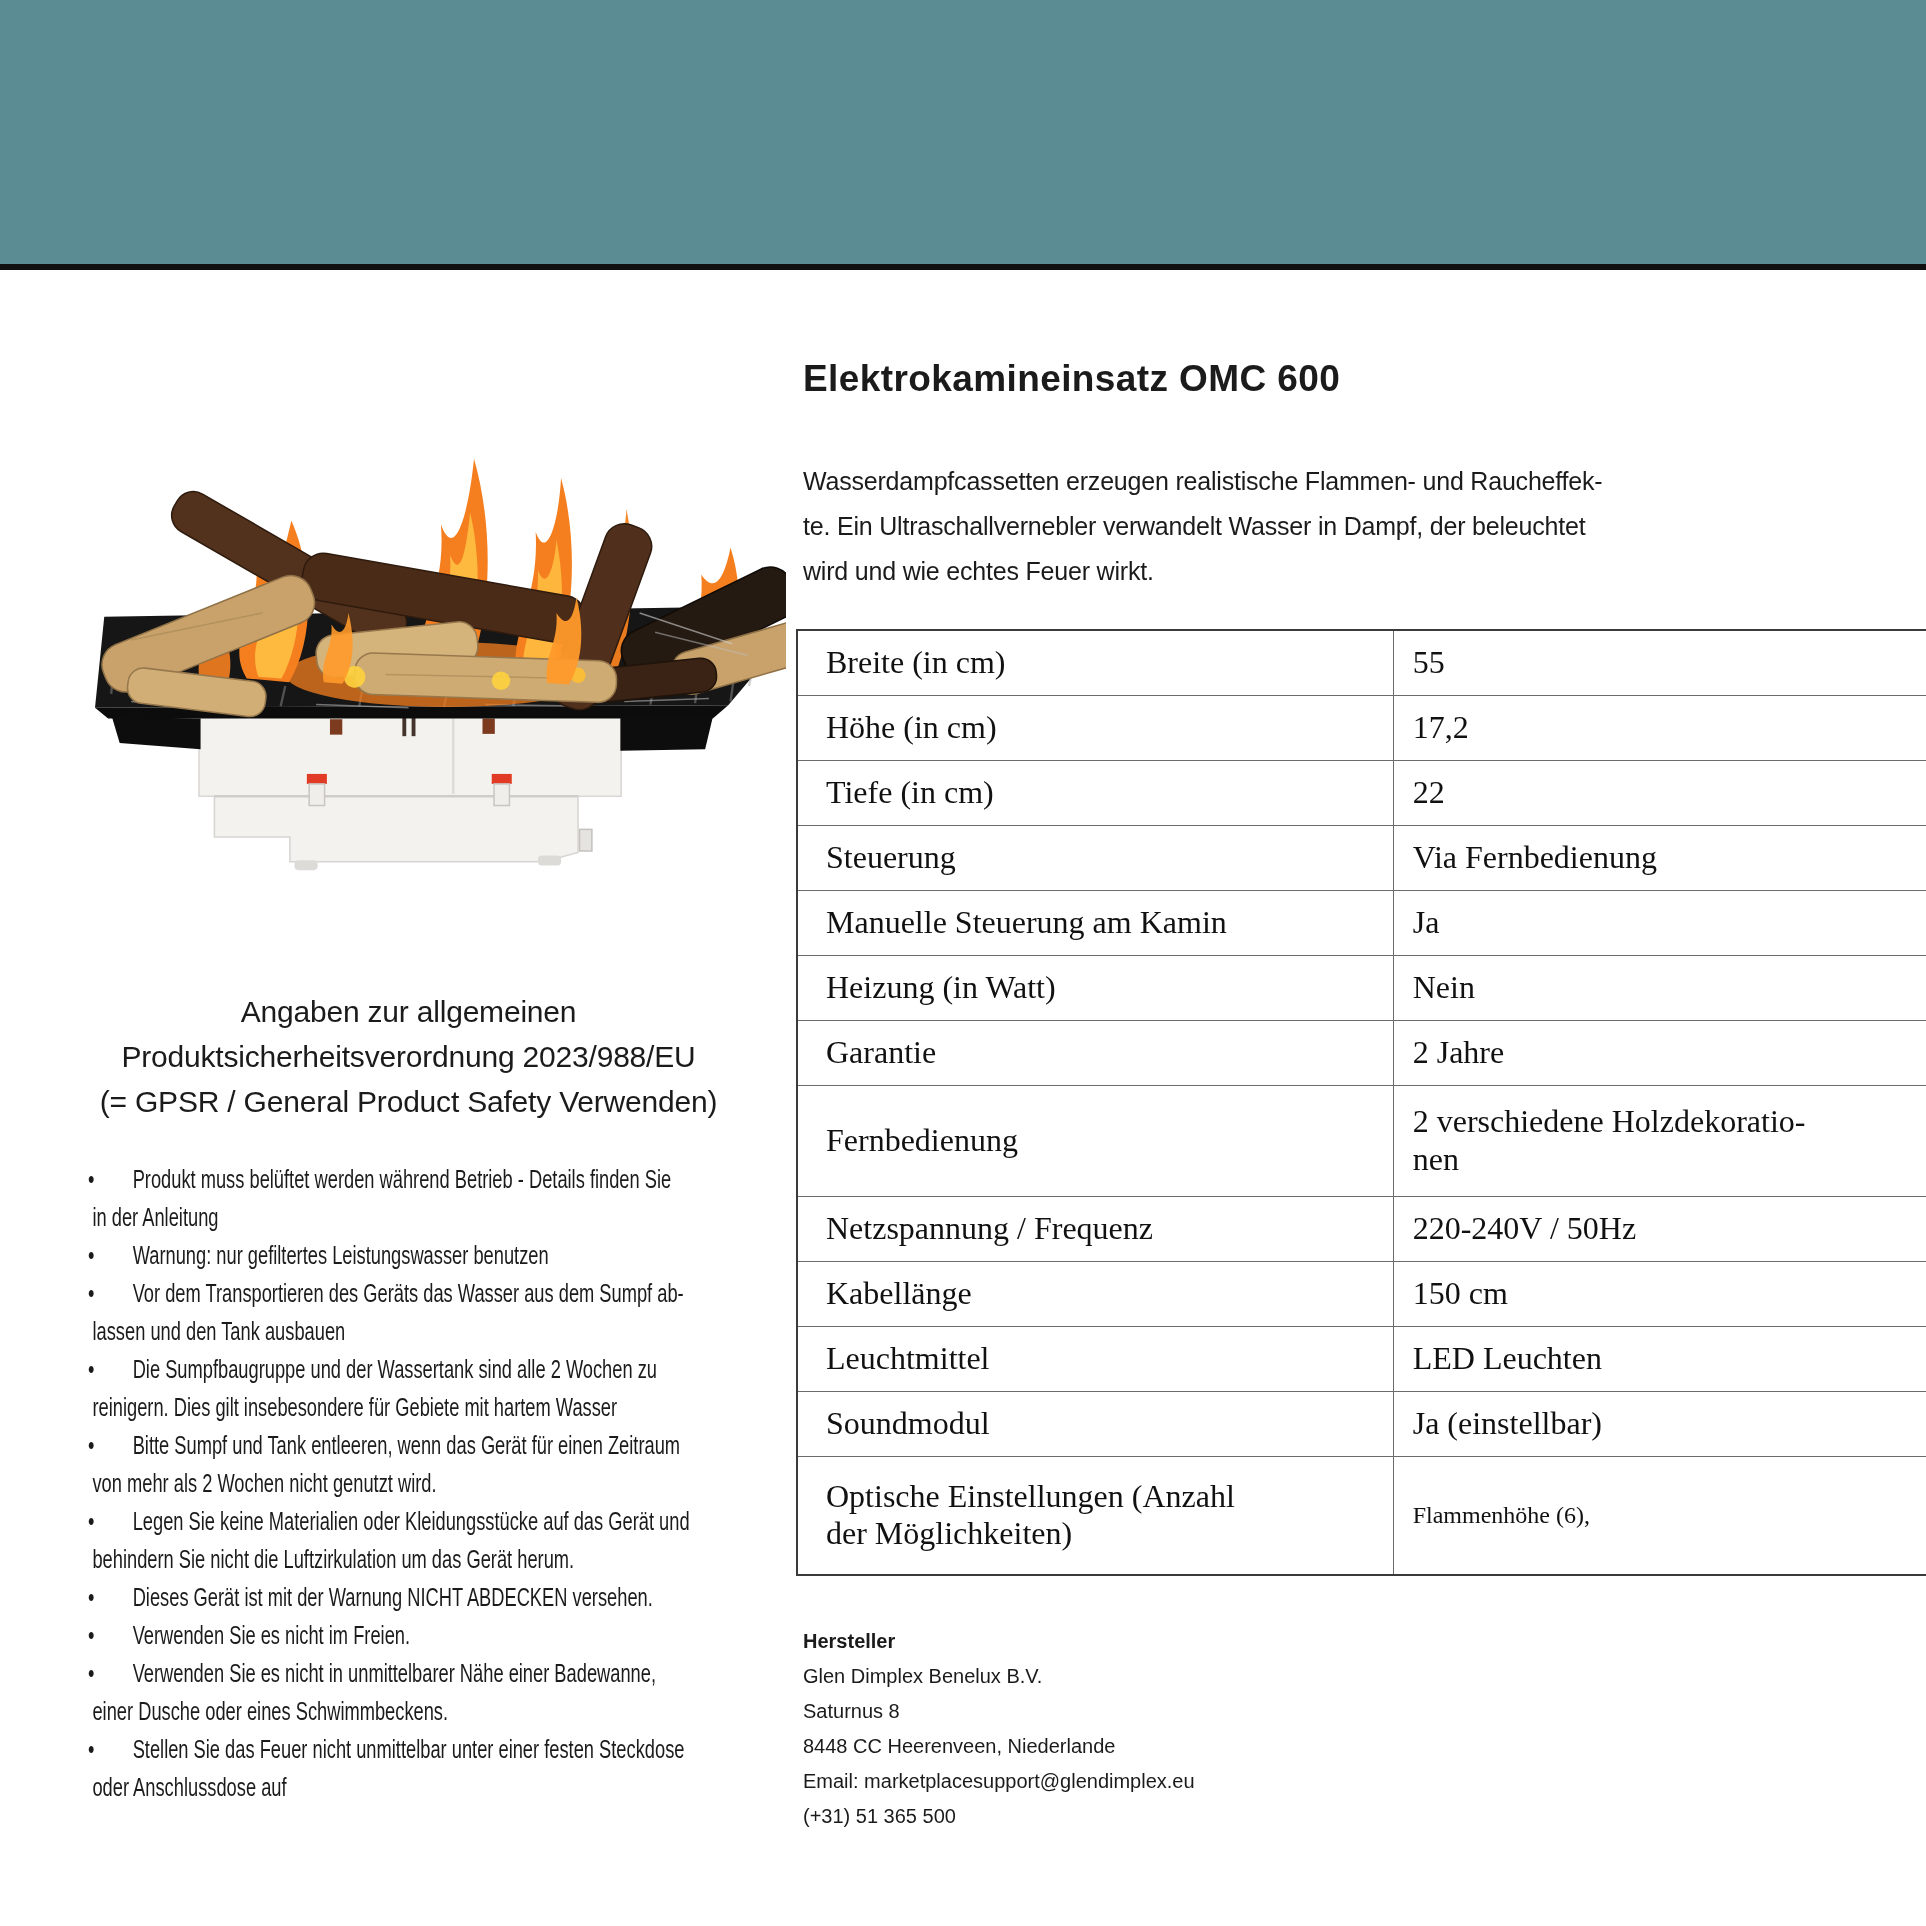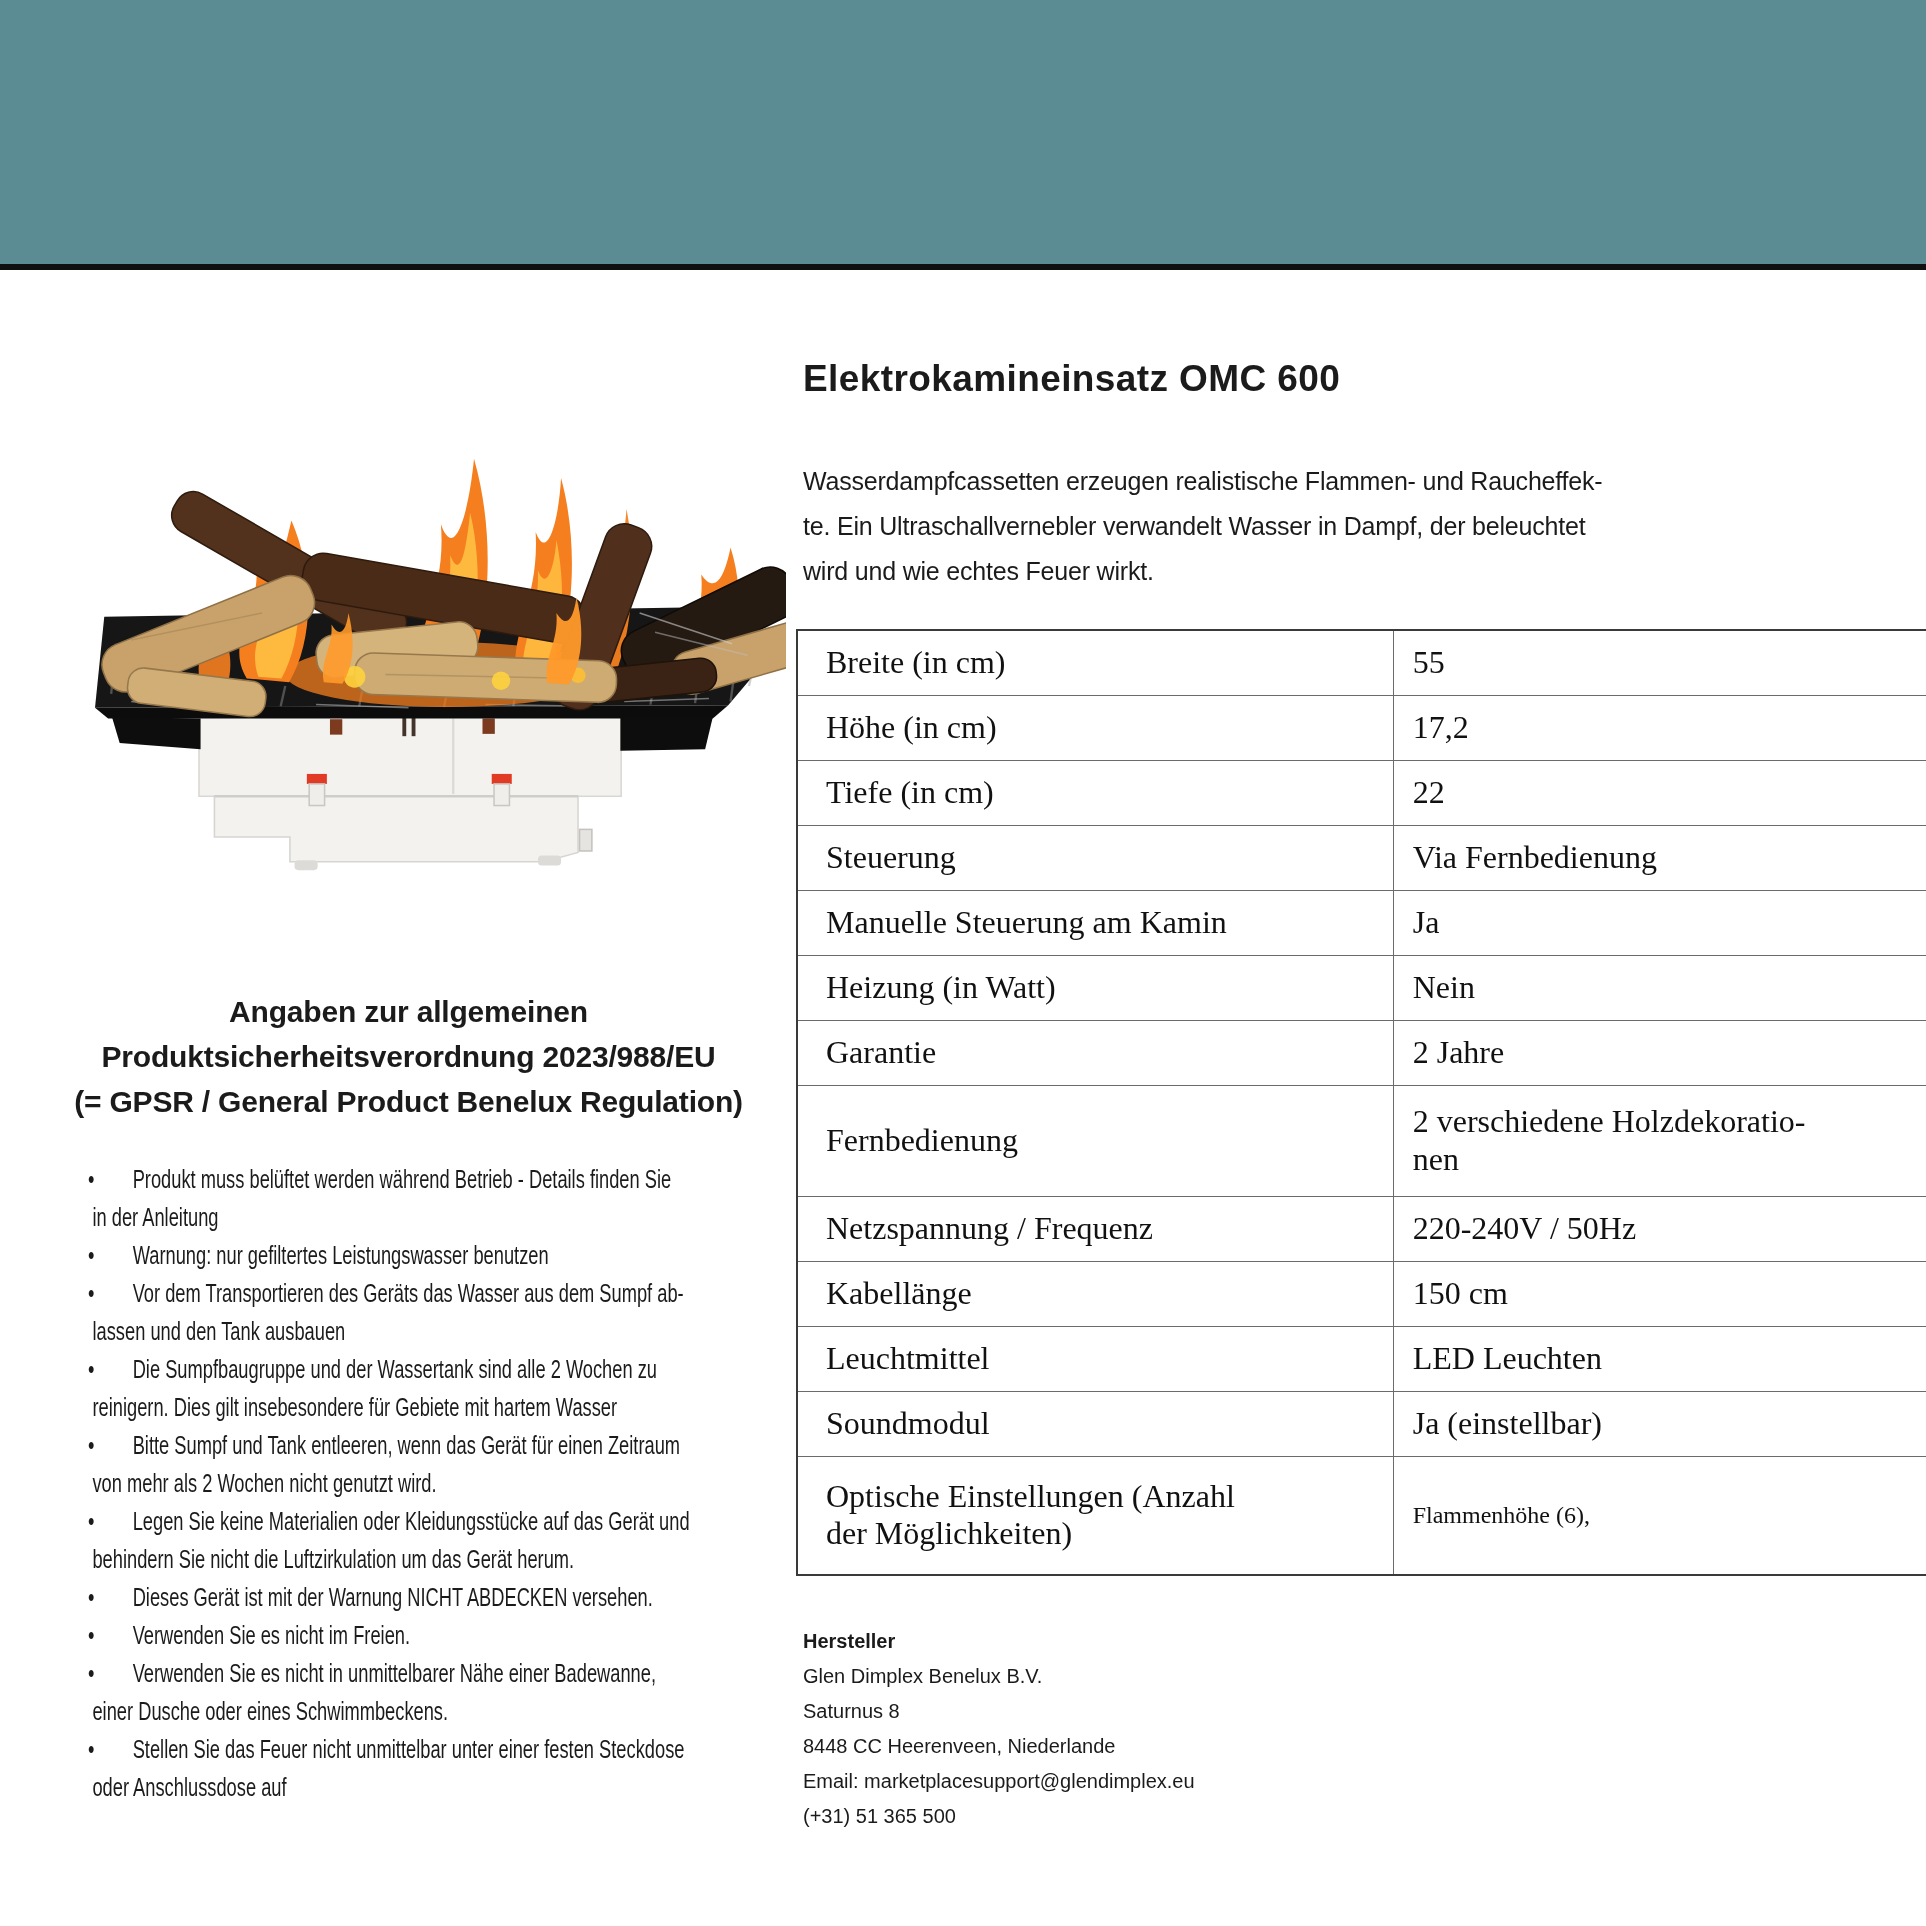--- a/index.html
+++ b/index.html
@@ -10,21 +10,21 @@
   }
   html,body{margin:0;padding:0;background:#fff;}
   .page{position:relative;width:1926px;height:1926px;background:#ffffff;overflow:hidden;
         font-family:"Liberation Sans",sans-serif;color:var(--text);}
   .teal-band{position:absolute;left:0;top:0;width:1926px;height:264px;background:var(--band-teal);}
   .black-rule{position:absolute;left:0;top:264px;width:1926px;height:6.2px;background:var(--rule-black);}
 
   
   .product{position:absolute;left:85px;top:447px;width:701px;height:432px;}
   .gpsr-heading{position:absolute;left:54px;top:989px;width:709px;text-align:center;
-    font-weight:bold;font-size:30px;line-height:45px;letter-spacing:-0.2px;}
+    font-weight:normal;font-size:30px;line-height:45px;letter-spacing:-0.2px;}
   .gpsr-heading span{display:block;white-space:nowrap;}
   .bullets{position:absolute;left:88px;top:1160px;width:1079px;font-size:25.4px;line-height:38px;
     transform:scaleX(0.72);transform-origin:left top;}
   .bullets div{white-space:nowrap;height:38px;}
   .bullets .dot{display:inline-block;width:62px;}
   .bullets .b-cont{padding-left:6.2px;}
 
   
   .title{position:absolute;left:803px;top:358px;font-size:37px;font-weight:bold;letter-spacing:0.4px;white-space:nowrap;}
   .intro{position:absolute;left:803px;top:459px;font-size:25px;line-height:45px;letter-spacing:-0.2px;}
@@ -140,21 +140,21 @@
       <circle cx="540" cy="303" r="12" fill="#ffd23e" opacity="0.9"></circle>
       <circle cx="640" cy="296" r="10" fill="#ffbf33" opacity="0.9"></circle>
       <path d="M600,306 C595,270 615,255 612,215 C628,240 635,215 638,195 C652,250 640,290 628,308 Z" fill="#ff9a2a" opacity="0.95"></path>
       <path d="M310,305 C305,275 322,262 320,230 C333,252 340,232 342,215 C354,262 344,292 334,307 Z" fill="#ff9a2a" opacity="0.9"></path>
     </g>
   </svg>
 
   <div class="gpsr-heading">
     <span>Angaben zur allgemeinen</span>
     <span>Produktsicherheitsverordnung 2023/988/EU</span>
-    <span>(= GPSR / General Product Benelux Regulation)</span>
+    <span>(= GPSR / General Product Safety Verwenden)</span>
   </div>
 
   <div class="bullets">
       <div class="b-first"><span class="dot">•</span><span>Produkt muss belüftet werden während Betrieb - Details finden Sie</span></div>
       <div class="b-cont"><span>in der Anleitung</span></div>
       <div class="b-first"><span class="dot">•</span><span>Warnung: nur gefiltertes Leistungswasser benutzen</span></div>
       <div class="b-first"><span class="dot">•</span><span>Vor dem Transportieren des Geräts das Wasser aus dem Sumpf ab-</span></div>
       <div class="b-cont"><span>lassen und den Tank ausbauen</span></div>
       <div class="b-first"><span class="dot">•</span><span>Die Sumpfbaugruppe und der Wassertank sind alle 2 Wochen zu</span></div>
       <div class="b-cont"><span>reinigern. Dies gilt insebesondere für Gebiete mit hartem Wasser</span></div>

